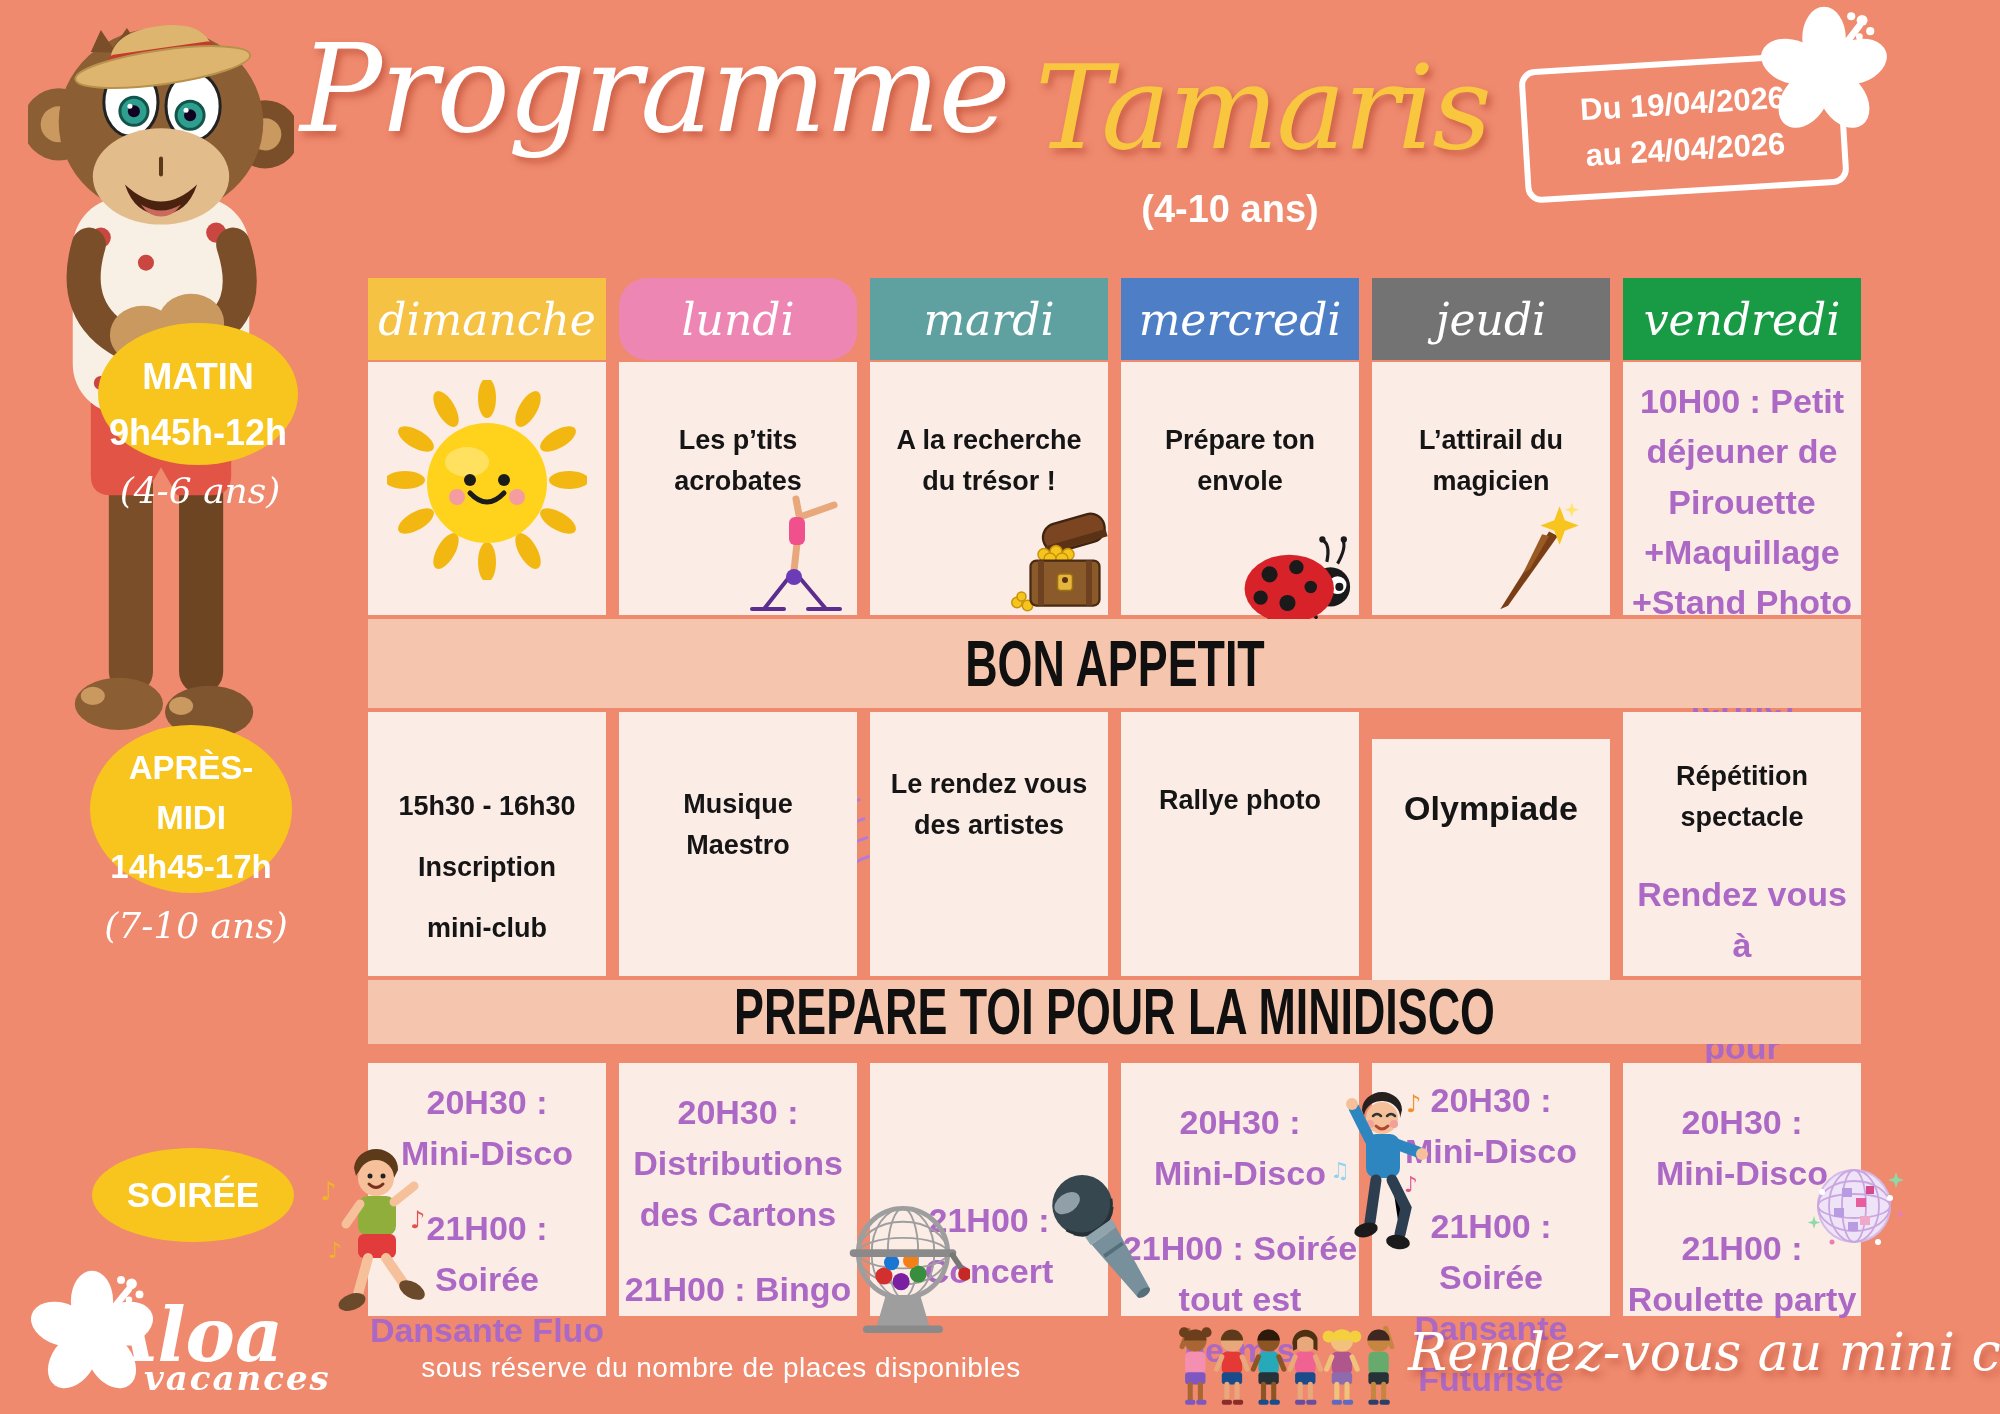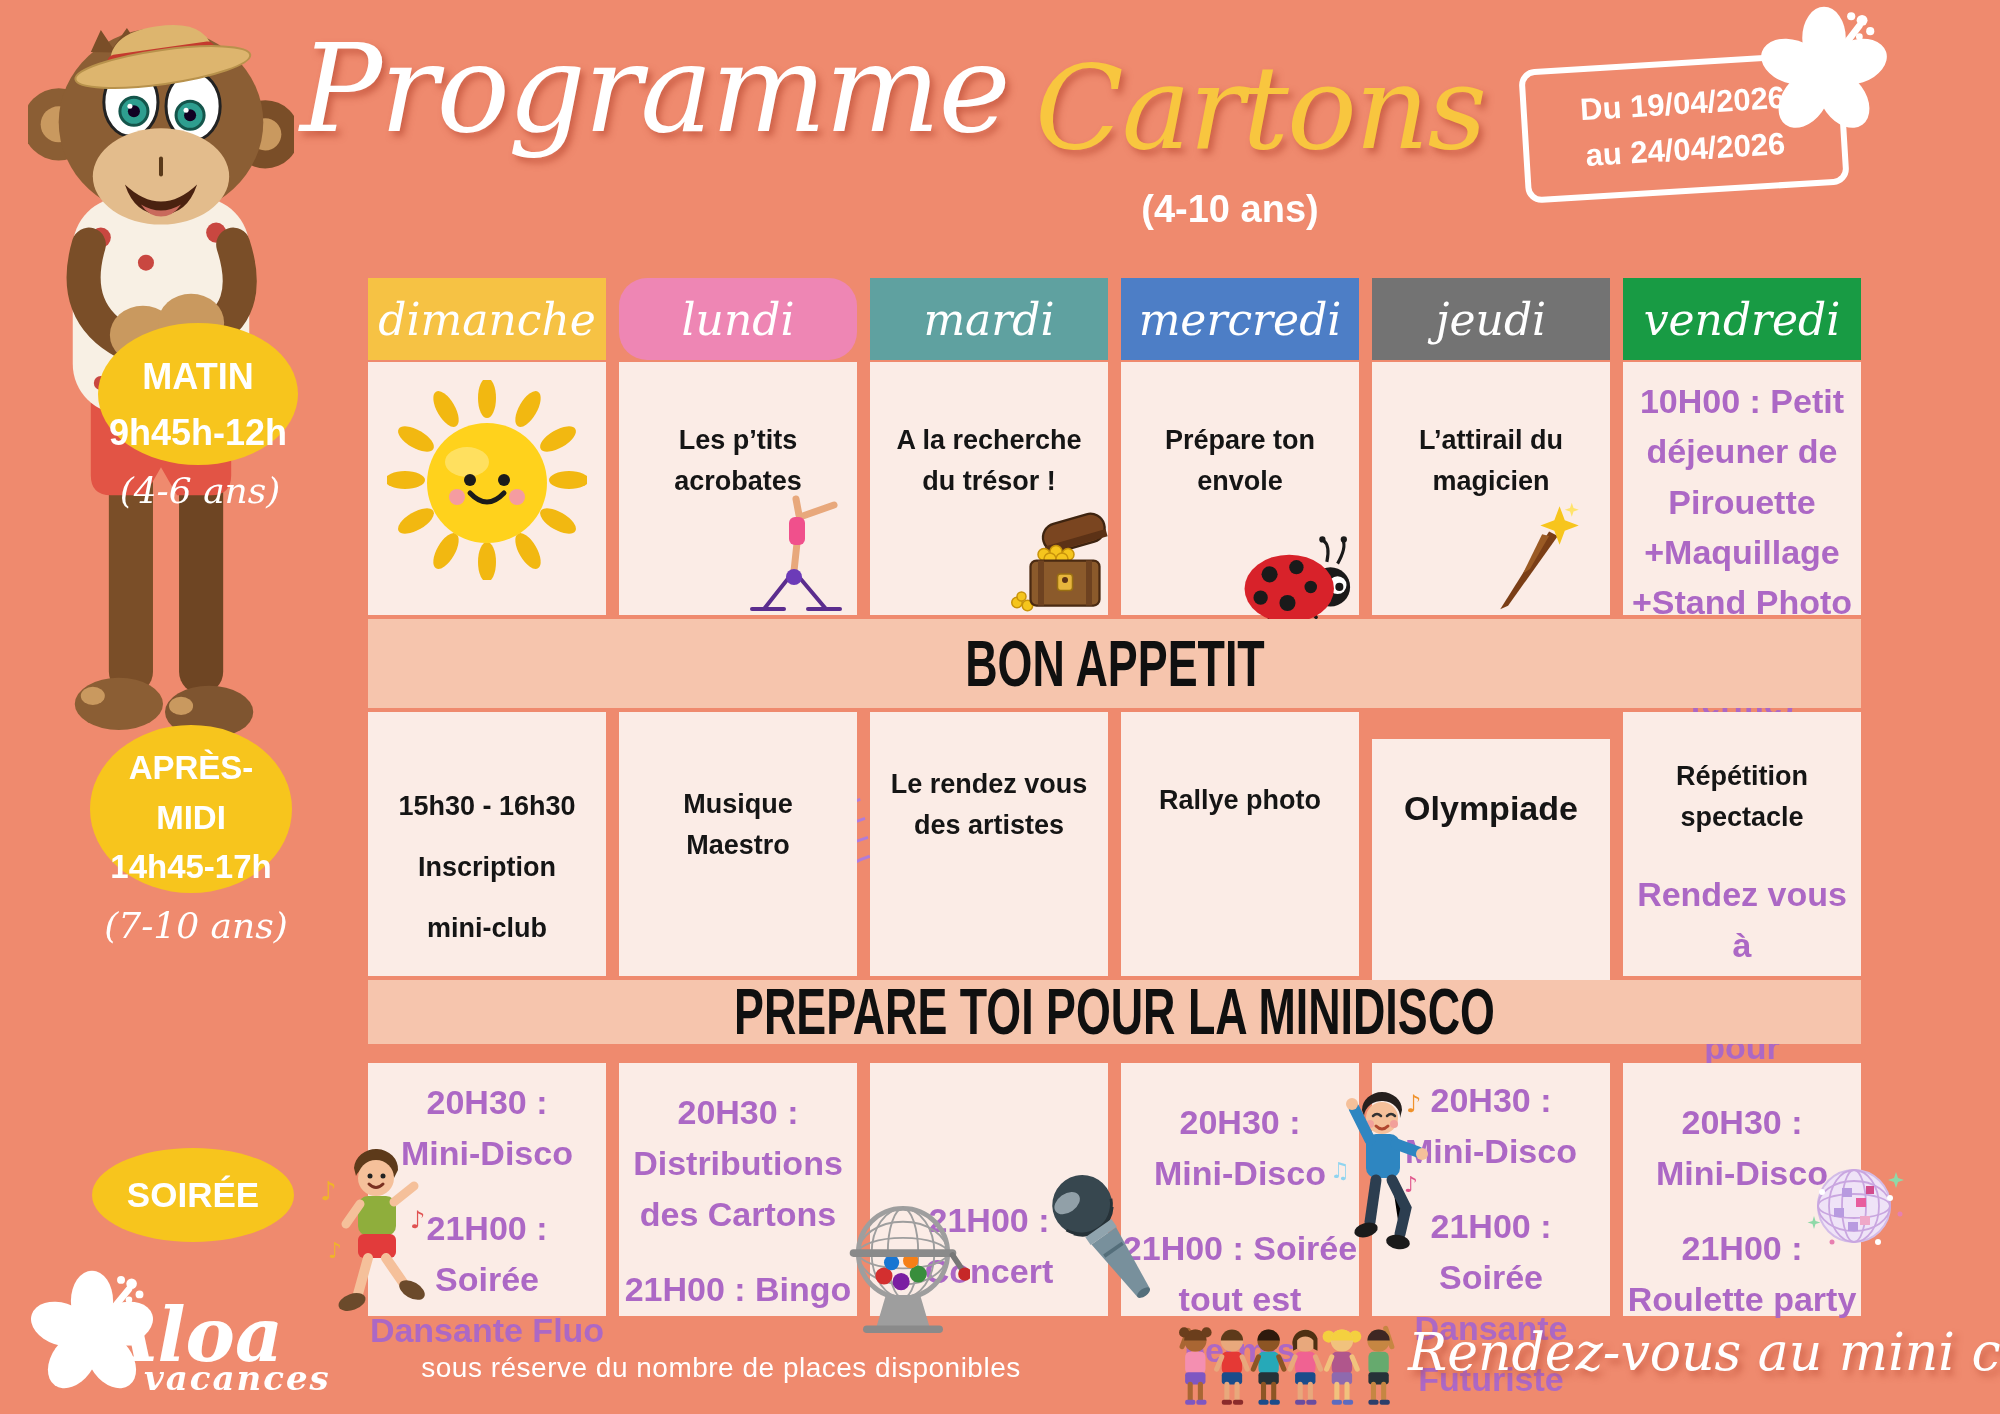--- a/index.html
+++ b/index.html
@@ -98,21 +98,21 @@
     <path d="M94,172 q36,34 72,0 q-10,30 -36,30 q-26,0 -36,-30 Z" fill="#4A2210"></path>
     <path d="M110,192 q20,12 40,0 q-8,12 -20,12 q-12,0 -20,-12 Z" fill="#C96A5C"></path>
     <g transform="rotate(-8 130 42)">
       <path d="M78,50 q0,-36 52,-36 q52,0 52,36 Z" fill="#DDB56E"></path>
       <rect x="76" y="36" width="108" height="17" rx="7" fill="#C43A2E"></rect>
       <ellipse cx="130" cy="55" rx="88" ry="17" fill="#DDB56E" stroke="#B8924C" stroke-width="2"></ellipse>
     </g>
   </svg>
 
   <div class="abs script shadowed title-main">Programme</div>
-  <div class="abs script shadowed title-sub">Cartons</div>
+  <div class="abs script shadowed title-sub">Tamaris</div>
   <div class="abs title-ages">(4-10 ans)</div>
 
   <div class="abs stamp">Du 19/04/2026
 au 24/04/2026</div>
   <svg class="abs stamp-flower" viewBox="0 0 100 100">
     <g fill="#fff">
       <ellipse cx="50" cy="25" rx="16" ry="23"></ellipse>
       <ellipse cx="50" cy="25" rx="16" ry="23" transform="rotate(72 50 50)"></ellipse>
       <ellipse cx="50" cy="25" rx="16" ry="23" transform="rotate(144 50 50)"></ellipse>
       <ellipse cx="50" cy="25" rx="16" ry="23" transform="rotate(216 50 50)"></ellipse>

